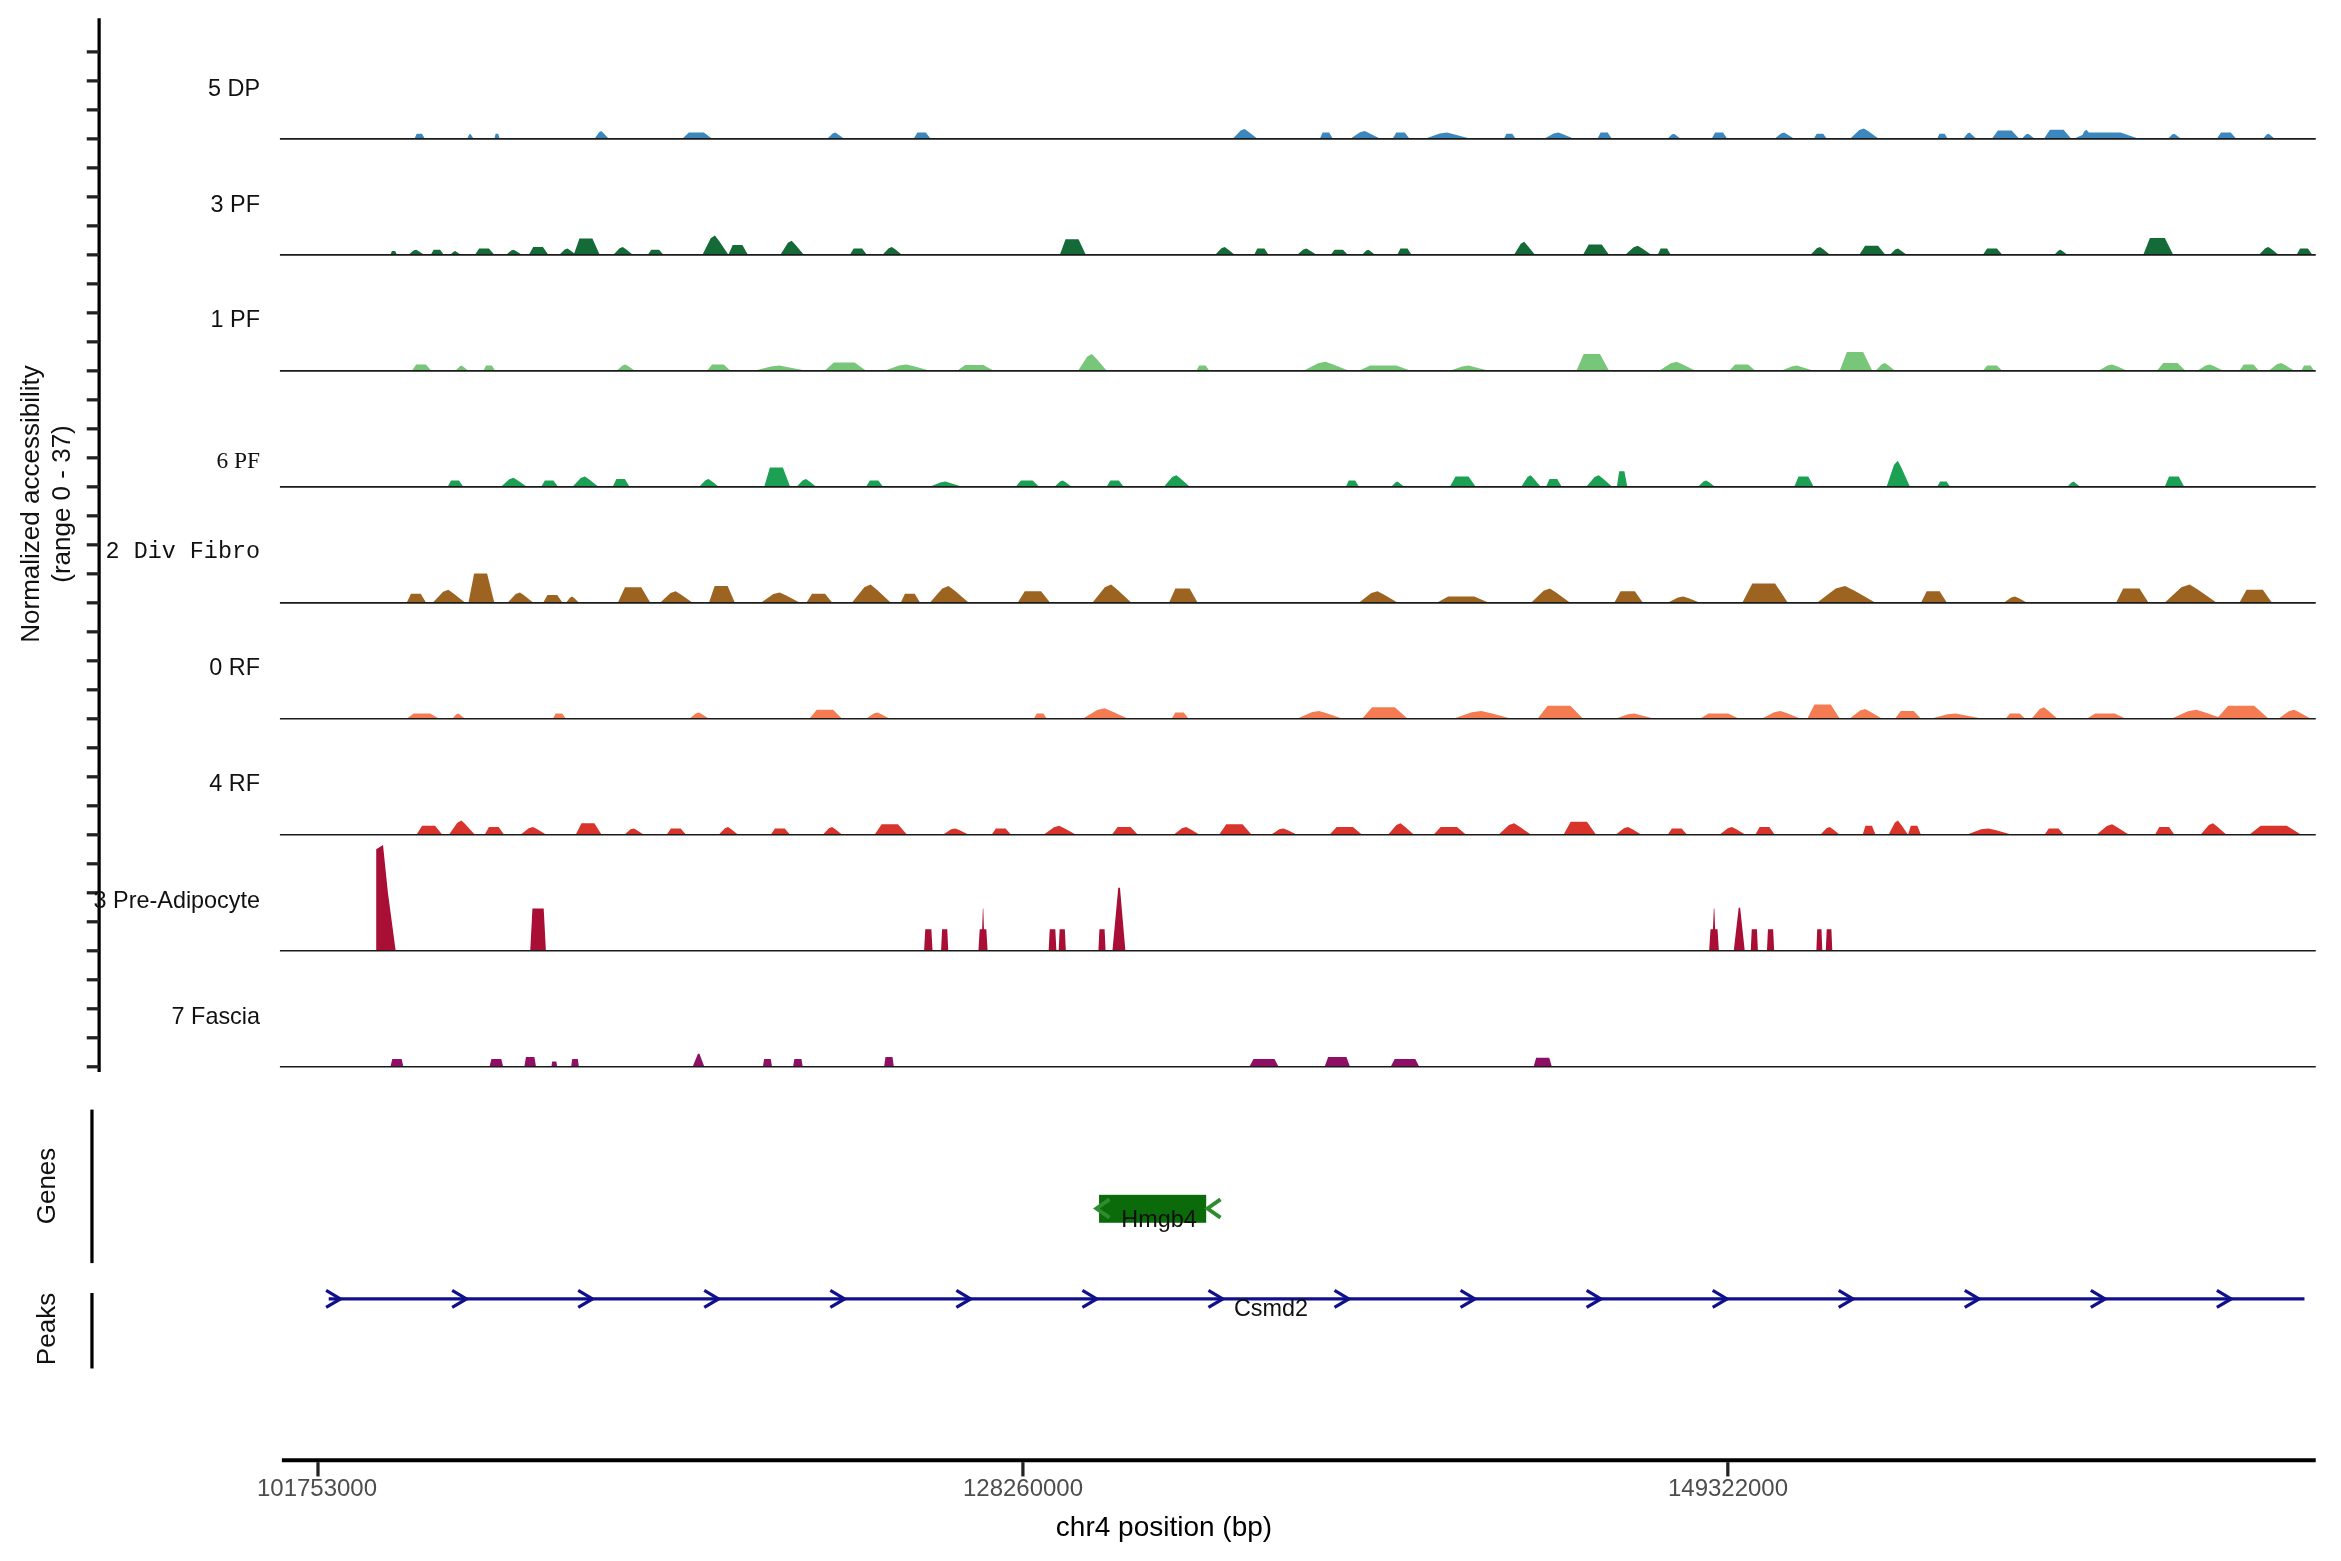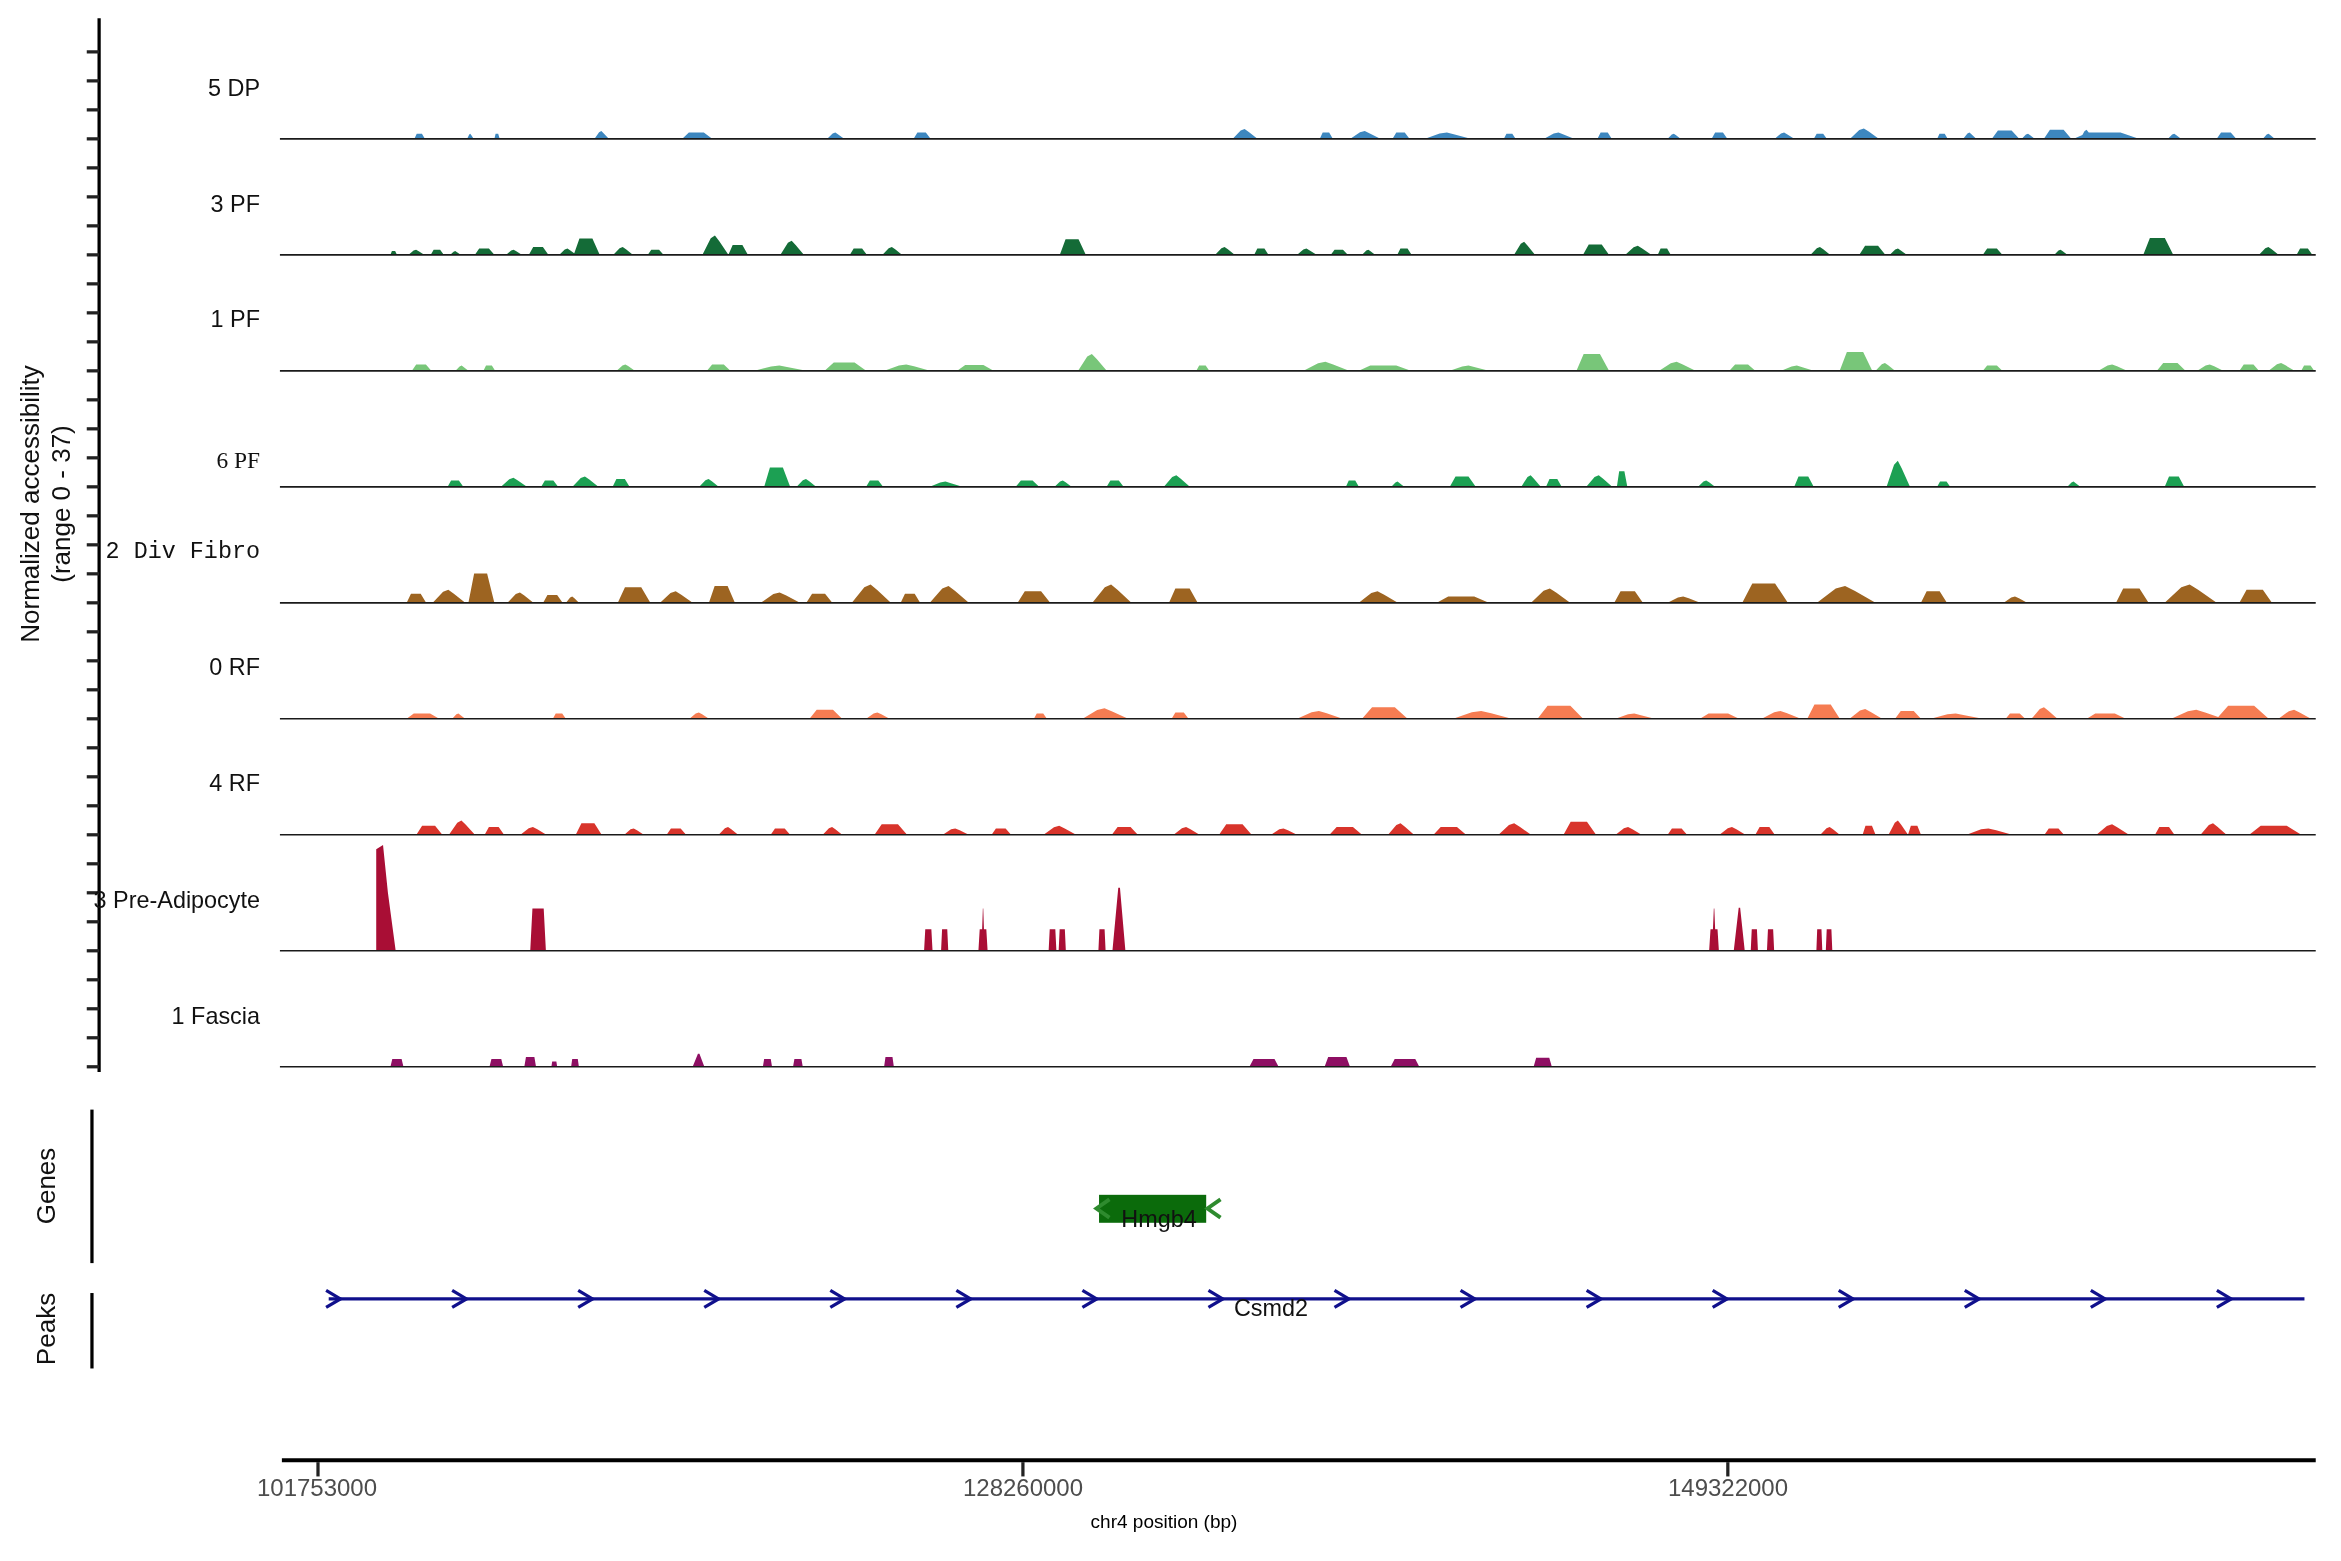--- a/index.html
+++ b/index.html
@@ -5,21 +5,21 @@
   html,body{margin:0;padding:0;background:#fff;}
   #app{position:relative;width:2342px;height:1561px;background:#ffffff;overflow:hidden;
        font-family:"Liberation Sans", sans-serif;}
   #plot-svg{position:absolute;left:0;top:0;}
   .txt{position:absolute;color:#000;white-space:nowrap;}
   .track-label{font-size:23.4px;color:#111;transform:translateY(-50%);text-align:right;}
   .rot-label{font-size:26px;color:#111;text-align:center;line-height:1.18;
              transform:translate(-50%,-50%) rotate(-90deg);}
   .gene-label{font-size:23.4px;color:#111;transform:translate(-50%,-50%);margin-top:44px;}
   .xtick-label{font-size:24px;color:#4d4d4d;transform:translate(-50%,0);}
-  .axis-title{font-size:19px;color:#000;transform:translate(-50%,0);}
+  .axis-title{font-size:28px;color:#000;transform:translate(-50%,0);}
 </style>
 </head>
 <body>
 
 <div id="app">
 
   <svg id="plot-svg" width="2342" height="1561" viewBox="0 0 3600 2400">
       <defs>
         <clipPath id="panel">
           <rect x="430" y="0" width="3130" height="2400"></rect>
@@ -116,21 +116,21 @@
   <div class="txt rot-label" style="left:46px;top:1329px;">Peaks</div>
 
   <div class="txt track-label" style="right:2082px;top:88px;">5 DP</div>
   <div class="txt track-label" style="right:2082px;top:204px;">3 PF</div>
   <div class="txt track-label" style="right:2082px;top:319px;">1 PF</div>
   <div class="txt track-label" style="right:2082px;top:460px;font-family:Liberation Serif, serif;">6 PF</div>
   <div class="txt track-label" style="right:2082px;top:552px;font-family:Liberation Mono, monospace;">2 Div Fibro</div>
   <div class="txt track-label" style="right:2082px;top:667px;">0 RF</div>
   <div class="txt track-label" style="right:2082px;top:783px;">4 RF</div>
   <div class="txt track-label" style="right:2082px;top:900px;">3 Pre-Adipocyte</div>
-  <div class="txt track-label" style="right:2082px;top:1016px;">1 Fascia</div>
+  <div class="txt track-label" style="right:2082px;top:1016px;">7 Fascia</div>
 
   <div class="txt gene-label" style="left:1159px;top:1175px;">Hmgb4</div>
   <div class="txt gene-label" style="left:1271px;top:1264px;">Csmd2</div>
 
   <div class="txt xtick-label" style="left:317px;top:1474px;">101753000</div>
   <div class="txt xtick-label" style="left:1023px;top:1474px;">128260000</div>
   <div class="txt xtick-label" style="left:1728px;top:1474px;">149322000</div>
   <div class="txt axis-title" style="left:1164px;top:1511px;">chr4 position (bp)</div>
 </div>
 

